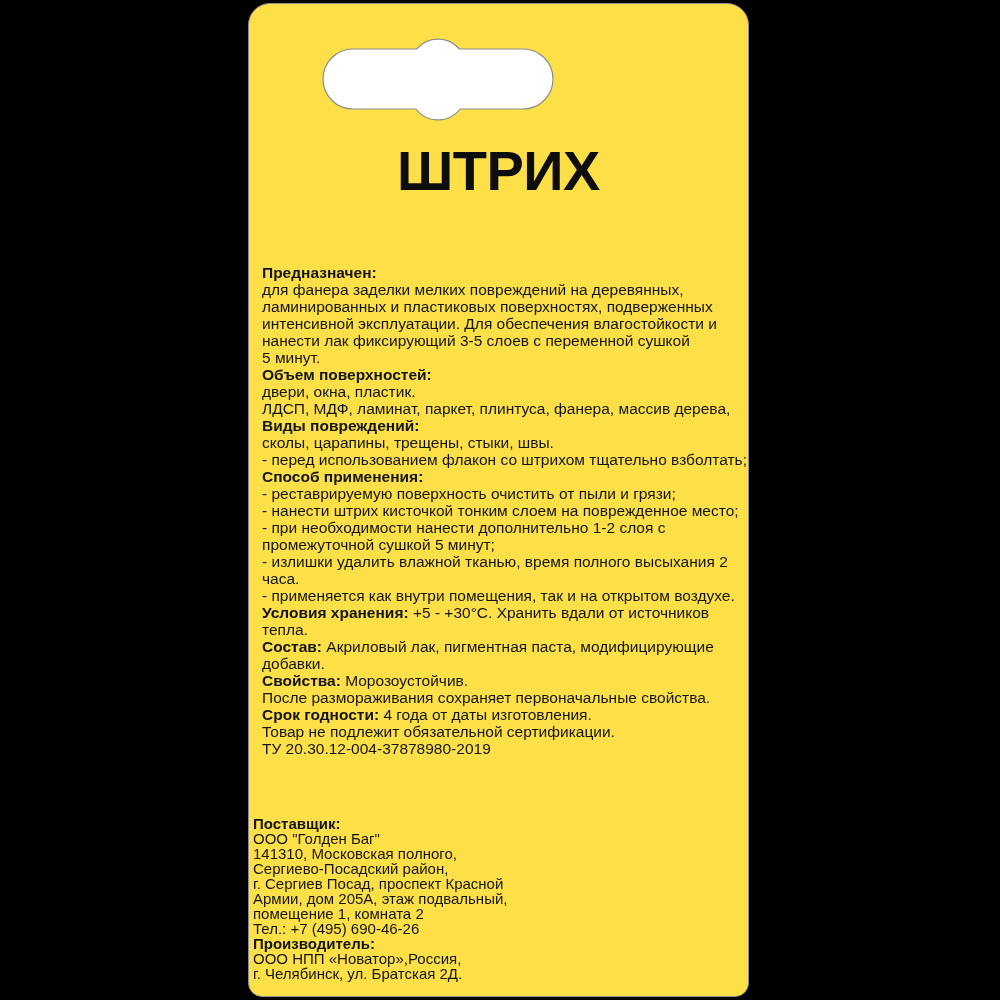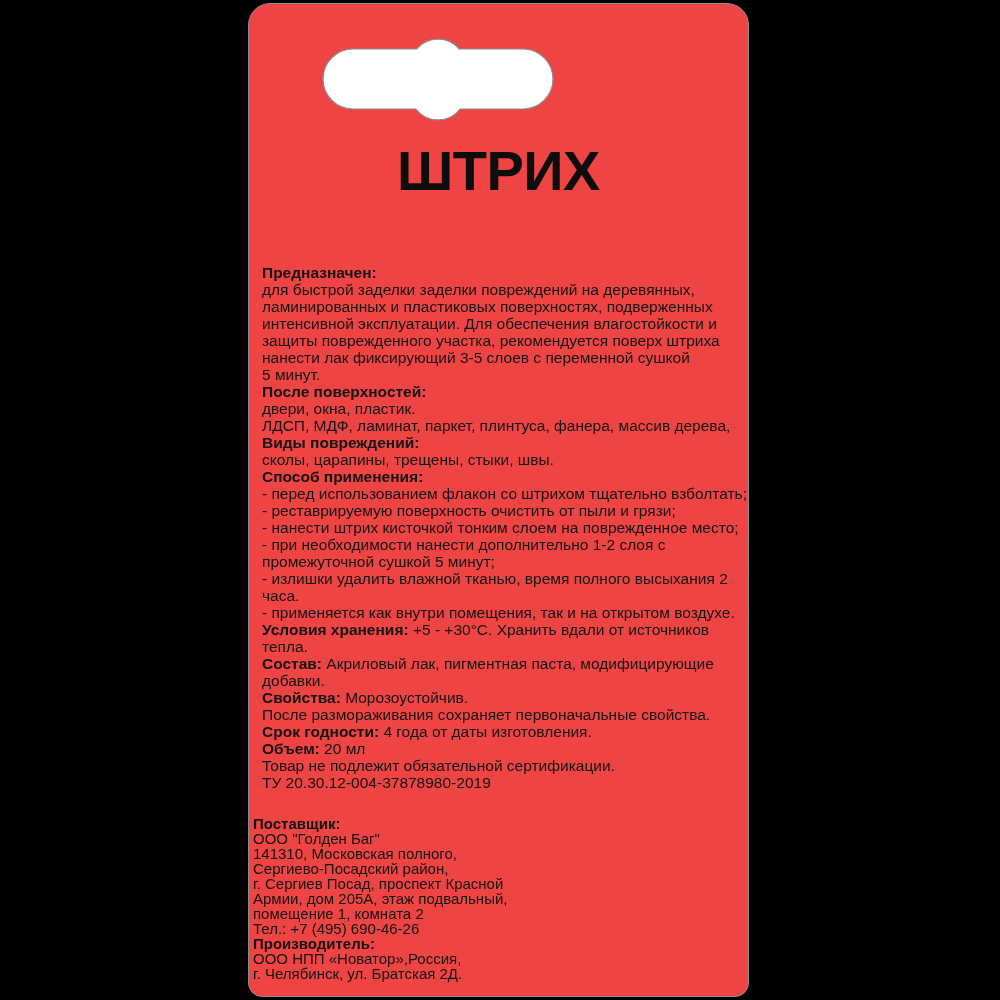--- a/index.html
+++ b/index.html
@@ -39,69 +39,67 @@
     font-size:15px;line-height:15px;
     color:#141414;
     white-space:nowrap;
   }
   .line{min-height:1em;}
   .line .b{font-weight:bold;}
 </style>
 </head>
 <body style="background: rgb(0, 0, 0);">
 
-<div class="card" style="background: #ef4444; border-color: rgb(141, 141, 141);">
+<div class="card" style="background: #fde047; border-color: rgb(141, 141, 141);">
 
   <svg class="euroslot" width="501" height="140" viewBox="0 0 501 140" xmlns="http://www.w3.org/2000/svg">
     <path d="M 104 45
              H 167.6
              A 28 28 0 0 1 210.4 45
              H 274
              A 30 30 0 0 1 274 105
              H 211.2
              A 28 28 0 0 1 166.8 105
              H 104
              A 30 30 0 0 1 104 45
              Z" fill="#ffffff" stroke="#8d8d8d" stroke-width="1.2"></path>
   </svg>
 
   <div class="title">
     <div>ШТРИХ</div>
   </div>
 
   <div class="body-block" id="body-block" style="color: rgb(20, 20, 20);">
       <div class="line"><span class="b">Предназначен:</span></div>
-      <div class="line"><span>для быстрой заделки заделки повреждений на деревянных,</span></div>
+      <div class="line"><span>для фанера заделки мелких повреждений на деревянных,</span></div>
       <div class="line"><span>ламинированных и пластиковых поверхностях, подверженных</span></div>
       <div class="line"><span>интенсивной эксплуатации. Для обеспечения влагостойкости и</span></div>
-      <div class="line"><span>защиты поврежденного участка, рекомендуется поверх штриха</span></div>
       <div class="line"><span>нанести лак фиксирующий 3-5 слоев с переменной сушкой</span></div>
       <div class="line"><span>5 минут.</span></div>
-      <div class="line"><span class="b">После поверхностей:</span></div>
+      <div class="line"><span class="b">Объем поверхностей:</span></div>
       <div class="line"><span>двери, окна, пластик.</span></div>
       <div class="line"><span>ЛДСП, МДФ, ламинат, паркет, плинтуса, фанера, массив дерева,</span></div>
       <div class="line"><span class="b">Виды повреждений:</span></div>
       <div class="line"><span>сколы, царапины, трещены, стыки, швы.</span></div>
+      <div class="line"><span>- перед использованием флакон со штрихом тщательно взболтать;</span></div>
       <div class="line"><span class="b">Способ применения:</span></div>
-      <div class="line"><span>- перед использованием флакон со штрихом тщательно взболтать;</span></div>
       <div class="line"><span>- реставрируемую поверхность очистить от пыли и грязи;</span></div>
       <div class="line"><span>- нанести штрих кисточкой тонким слоем на поврежденное место;</span></div>
       <div class="line"><span>- при необходимости нанести дополнительно 1-2 слоя с</span></div>
       <div class="line"><span>промежуточной сушкой 5 минут;</span></div>
       <div class="line"><span>- излишки удалить влажной тканью, время полного высыхания 2</span></div>
       <div class="line"><span>часа.</span></div>
       <div class="line"><span>- применяется как внутри помещения, так и на открытом воздухе.</span></div>
       <div class="line"><span class="b">Условия хранения:</span><span> +5 - +30°C. Хранить вдали от источников</span></div>
       <div class="line"><span>тепла.</span></div>
       <div class="line"><span class="b">Состав:</span><span> Акриловый лак, пигментная паста, модифицирующие</span></div>
       <div class="line"><span>добавки.</span></div>
       <div class="line"><span class="b">Свойства:</span><span> Морозоустойчив.</span></div>
       <div class="line"><span>После размораживания сохраняет первоначальные свойства.</span></div>
       <div class="line"><span class="b">Срок годности:</span><span> 4 года от даты изготовления.</span></div>
-      <div class="line"><span class="b">Объем:</span><span> 20 мл</span></div>
       <div class="line"><span>Товар не подлежит обязательной сертификации.</span></div>
       <div class="line"><span>ТУ 20.30.12-004-37878980-2019</span></div>
     </div>
 
   <div class="supplier-block" id="supplier-block" style="color: rgb(20, 20, 20);">
       <div class="line"><span class="b">Поставщик:</span></div>
       <div class="line"><span>ООО "Голден Баг"</span></div>
       <div class="line"><span>141310, Московская полного,</span></div>
       <div class="line"><span>Сергиево-Посадский район,</span></div>
       <div class="line"><span>г. Сергиев Посад, проспект Красной</span></div>

